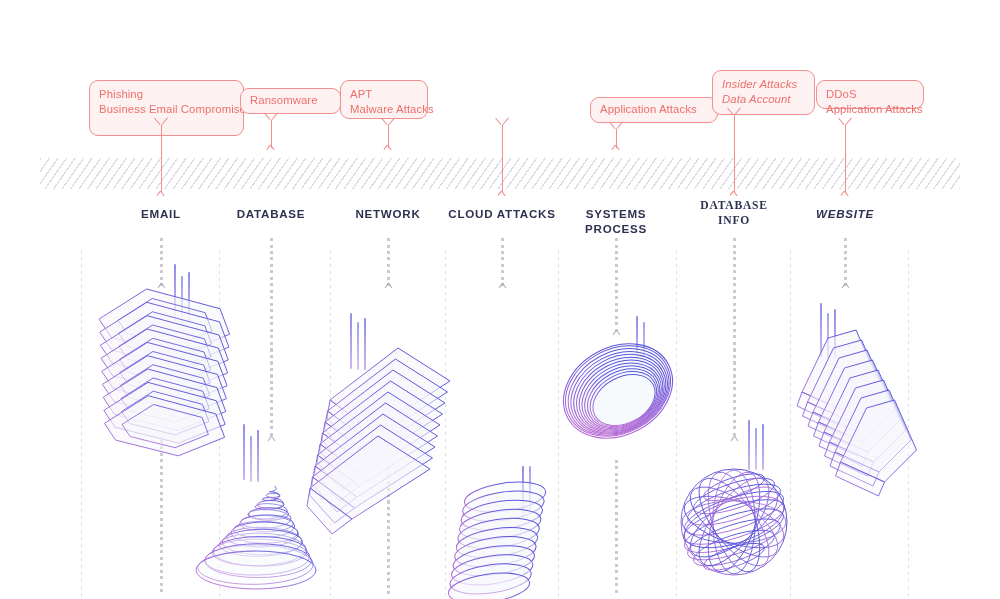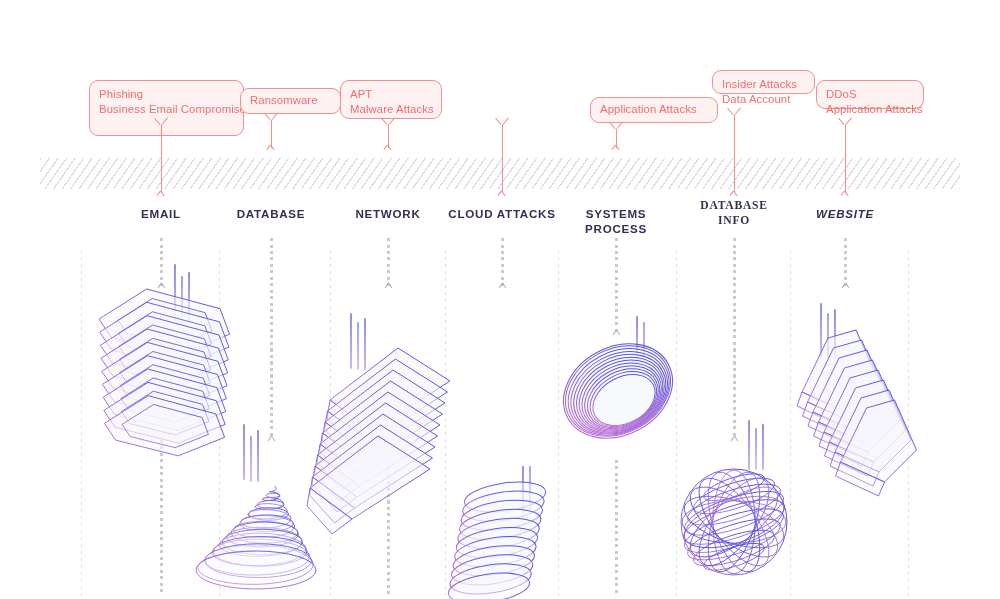--- a/index.html
+++ b/index.html
@@ -112,31 +112,31 @@
 
   <div class="callout" style="left:89px;top:80px;width:155px;height:56px;">
     <span class="ln">Phishing</span>
     <span class="ln">Business Email Compromise</span>
   </div>
 
   <div class="callout" style="left:240px;top:88px;width:101px;height:26px;padding-top:4px;">
     <span class="ln">Ransomware</span>
   </div>
 
-  <div class="callout" style="left:340px;top:80px;width:102px;height:39px;">
+  <div class="callout" style="left:340px;top:80px;width:88px;height:39px;">
     <span class="ln">APT</span>
     <span class="ln">Malware Attacks</span>
   </div>
 
 
   <div class="callout" style="left:590px;top:97px;width:128px;height:26px;padding-top:4px;">
     <span class="ln">Application Attacks</span>
   </div>
 
-  <div class="callout" style="left:712px;top:70px;width:103px;height:24px;">
+  <div class="callout" style="left:712px;top:70px;width:103px;height:45px;font-style:italic;">
     <span class="ln">Insider Attacks</span>
     <span class="ln">Data Account</span>
   </div>
 
   <div class="callout" style="left:816px;top:80px;width:108px;height:29px;">
     <span class="ln">DDoS</span>
     <span class="ln">Application Attacks</span>
   </div>
 
   <div class="notch" style="left:154px;top:118px;"></div>

